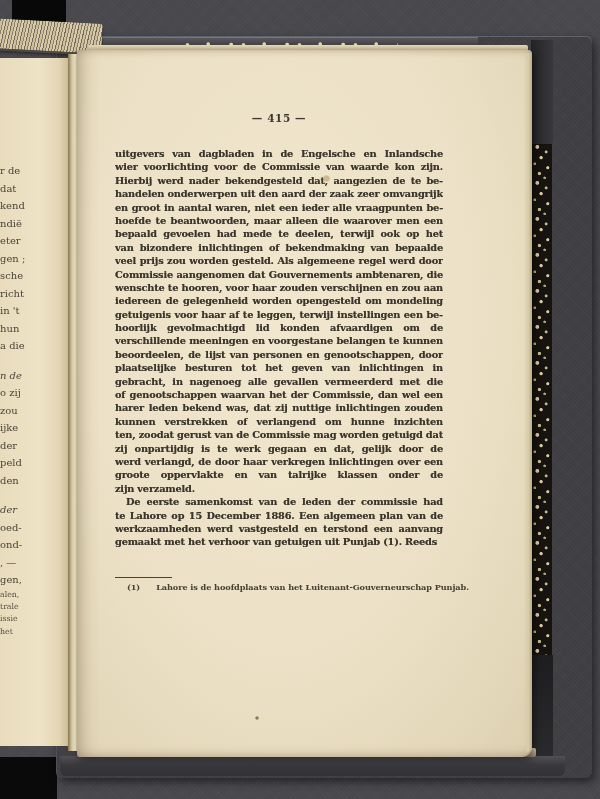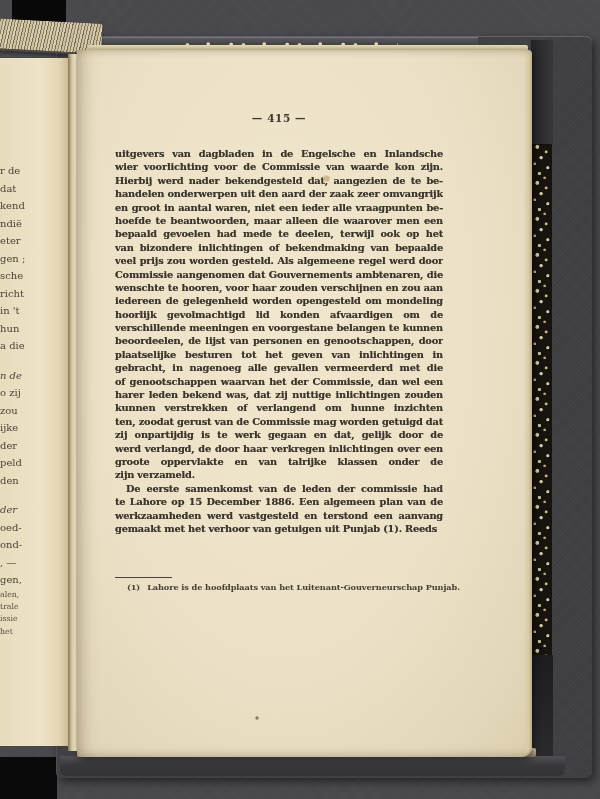--- a/index.html
+++ b/index.html
@@ -135,21 +135,21 @@
     height:13.4px; overflow:hidden;
     text-align:justify; text-align-last:justify;
   }
   #body-text .line.last{text-align-last:left;}
   #body-text .line.indent{text-indent:11px;}
   #footnote-rule{position:absolute; left:38px; top:527px; width:57px; height:1px; background:#4a4238;}
   #footnote{
     position:absolute; left:50px; top:532px; width:310px;
     font-size:8.2px; color:#454034; letter-spacing:-.1px; white-space:nowrap;
   }
-  #footnote .fn-text{margin-left:7px;}
+  #footnote .fn-text{margin-left:16px;}
 
   
   .stain{border-radius:50%; z-index:8; pointer-events:none;}
   #stain-1{left:322px; top:175px; width:9px; height:7px; background:radial-gradient(circle,#cdb98e 0 40%,rgba(205,185,142,0) 75%);}
   #stain-2{left:255px; top:716px; width:4px; height:4px; background:radial-gradient(circle,#8d7c58 0 45%,rgba(141,124,88,0) 80%);}
 </style>
 </head>
 <body>
 
 <div id="scan">
@@ -211,20 +211,21 @@
         <div class="line">Hierbij werd nader bekendgesteld dat, aangezien de te be-</div>
         <div class="line">handelen onderwerpen uit den aard der zaak zeer omvangrijk</div>
         <div class="line">en groot in aantal waren, niet een ieder alle vraagpunten be-</div>
         <div class="line">hoefde te beantwoorden, maar alleen die waarover men een</div>
         <div class="line">bepaald gevoelen had mede te deelen, terwijl ook op het geven</div>
         <div class="line">van bizondere inlichtingen of bekendmaking van bepaalde feiten</div>
         <div class="line">veel prijs zou worden gesteld.  Als algemeene regel werd door de</div>
         <div class="line">Commissie aangenomen dat Gouvernements ambtenaren, die zij</div>
         <div class="line">wenschte te hooren, voor haar zouden verschijnen en zou aan</div>
         <div class="line">iedereen de gelegenheid worden opengesteld om mondeling</div>
+        <div class="line">getuigenis voor haar af te leggen, terwijl instellingen een be-</div>
         <div class="line">hoorlijk gevolmachtigd lid konden afvaardigen om de inzichten</div>
         <div class="line">verschillende meeningen en voorgestane belangen te kunnen</div>
         <div class="line">beoordeelen, de lijst van personen en genootschappen, door de</div>
         <div class="line">plaatselijke besturen tot het geven van inlichtingen in aanmerking</div>
         <div class="line">gebracht, in nagenoeg alle gevallen vermeerderd met die personen</div>
         <div class="line">of genootschappen waarvan het der Commissie, dan wel een</div>
         <div class="line">harer leden bekend was, dat zij nuttige inlichtingen zouden</div>
         <div class="line">kunnen verstrekken of verlangend om hunne inzichten toetelich-</div>
         <div class="line">ten, zoodat gerust van de Commissie mag worden getuigd dat</div>
         <div class="line">zij onpartijdig is te werk gegaan en dat, gelijk door de Regeering</div>

